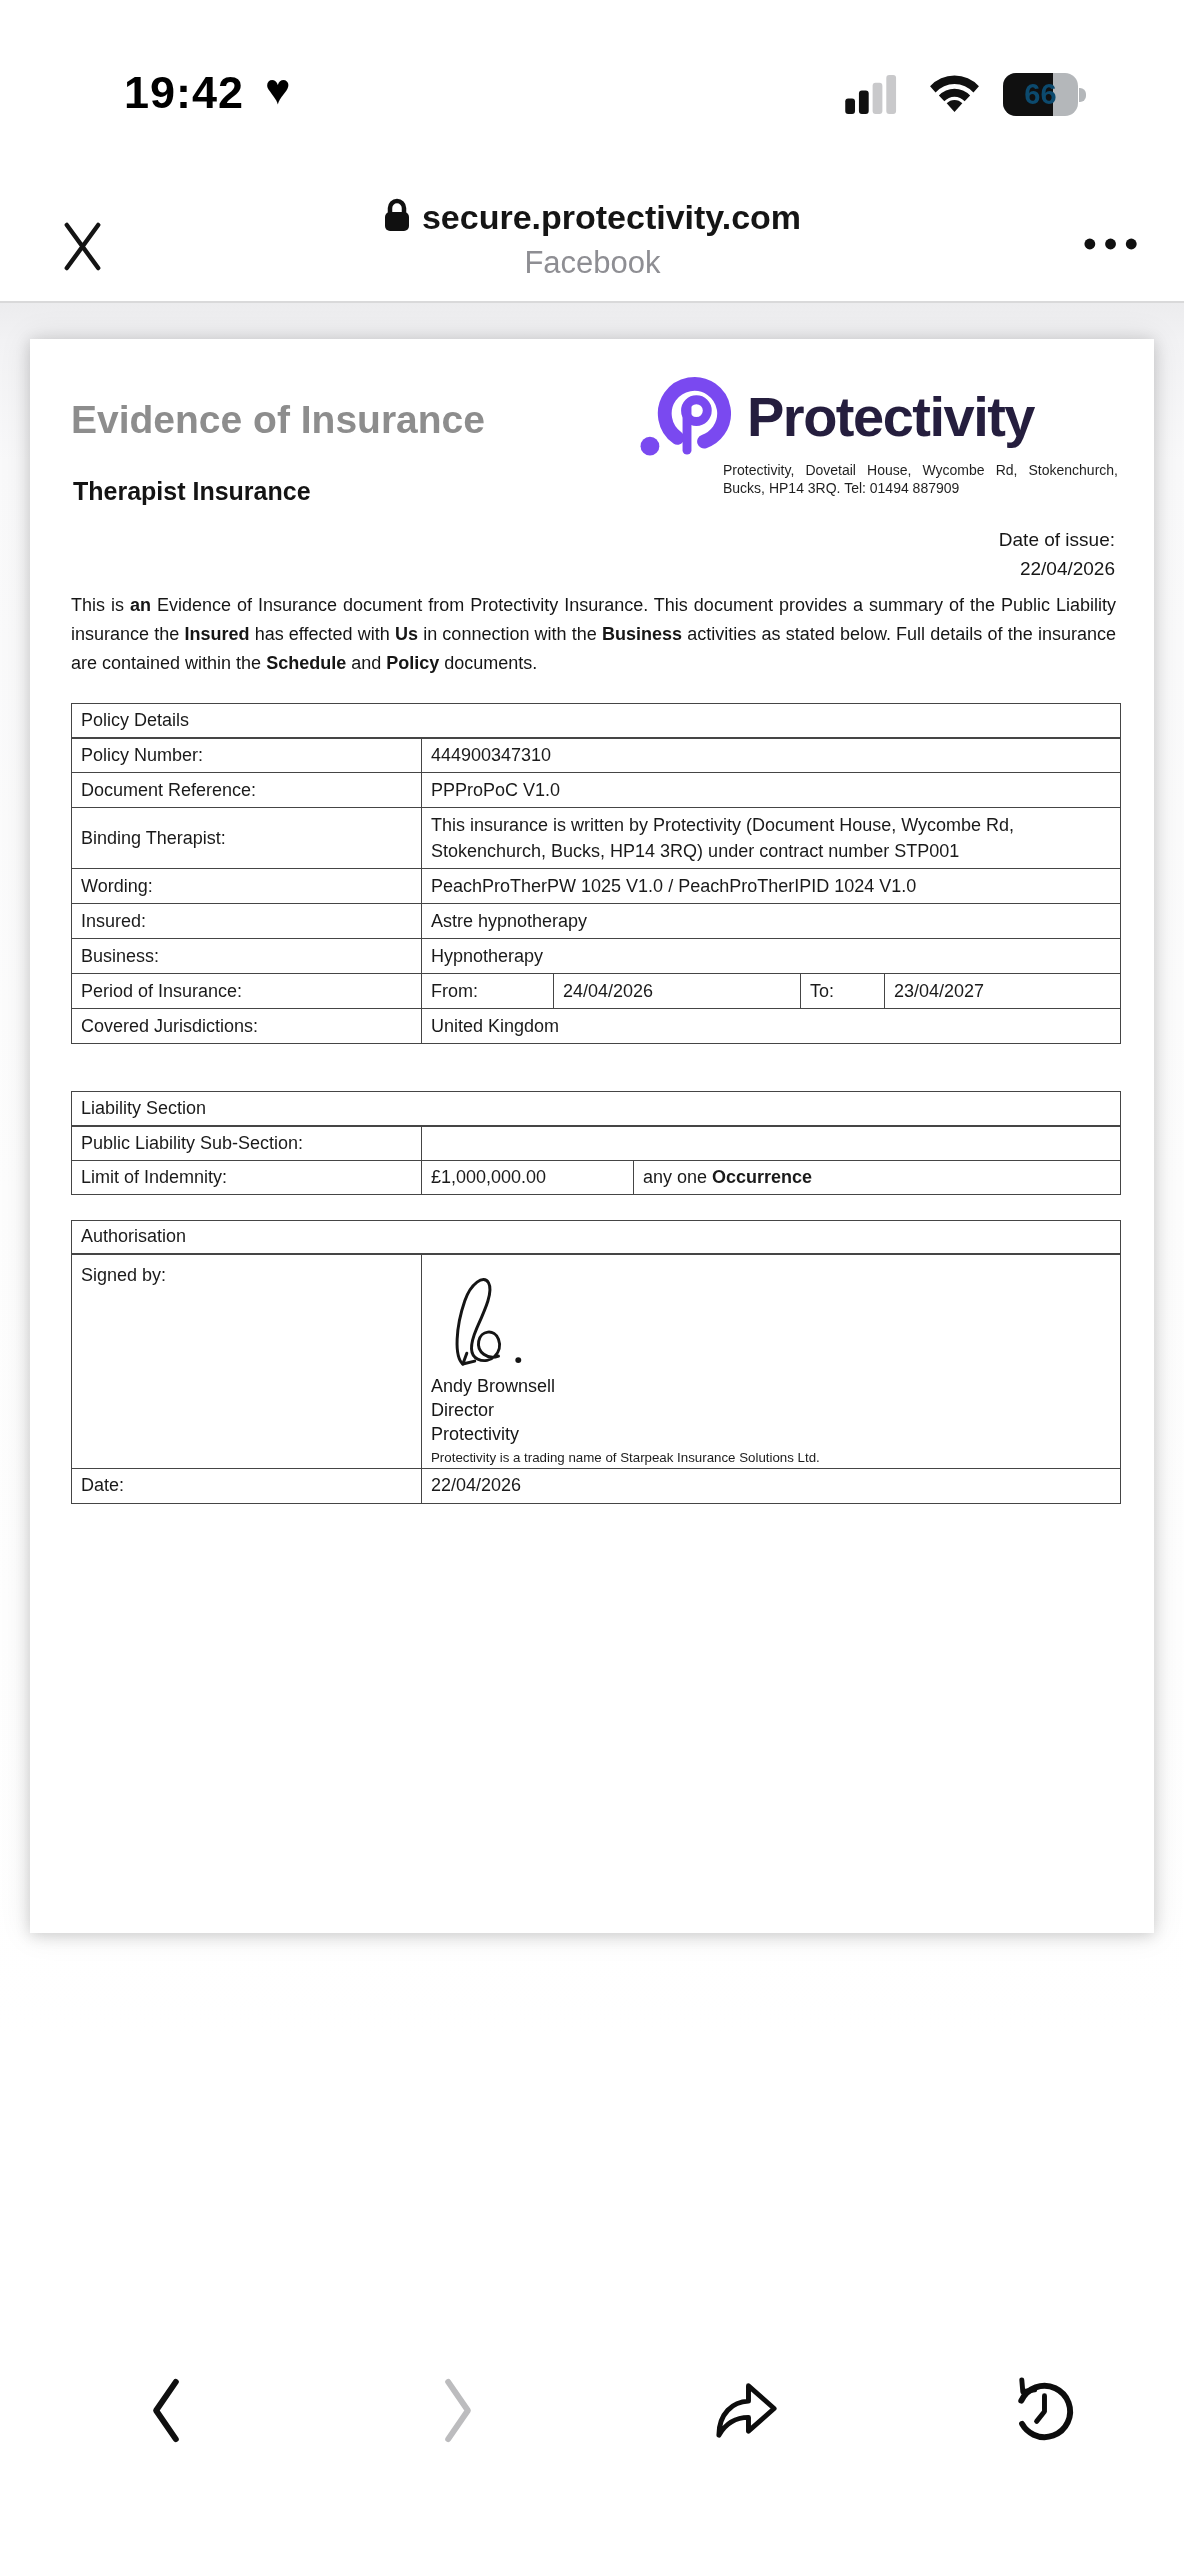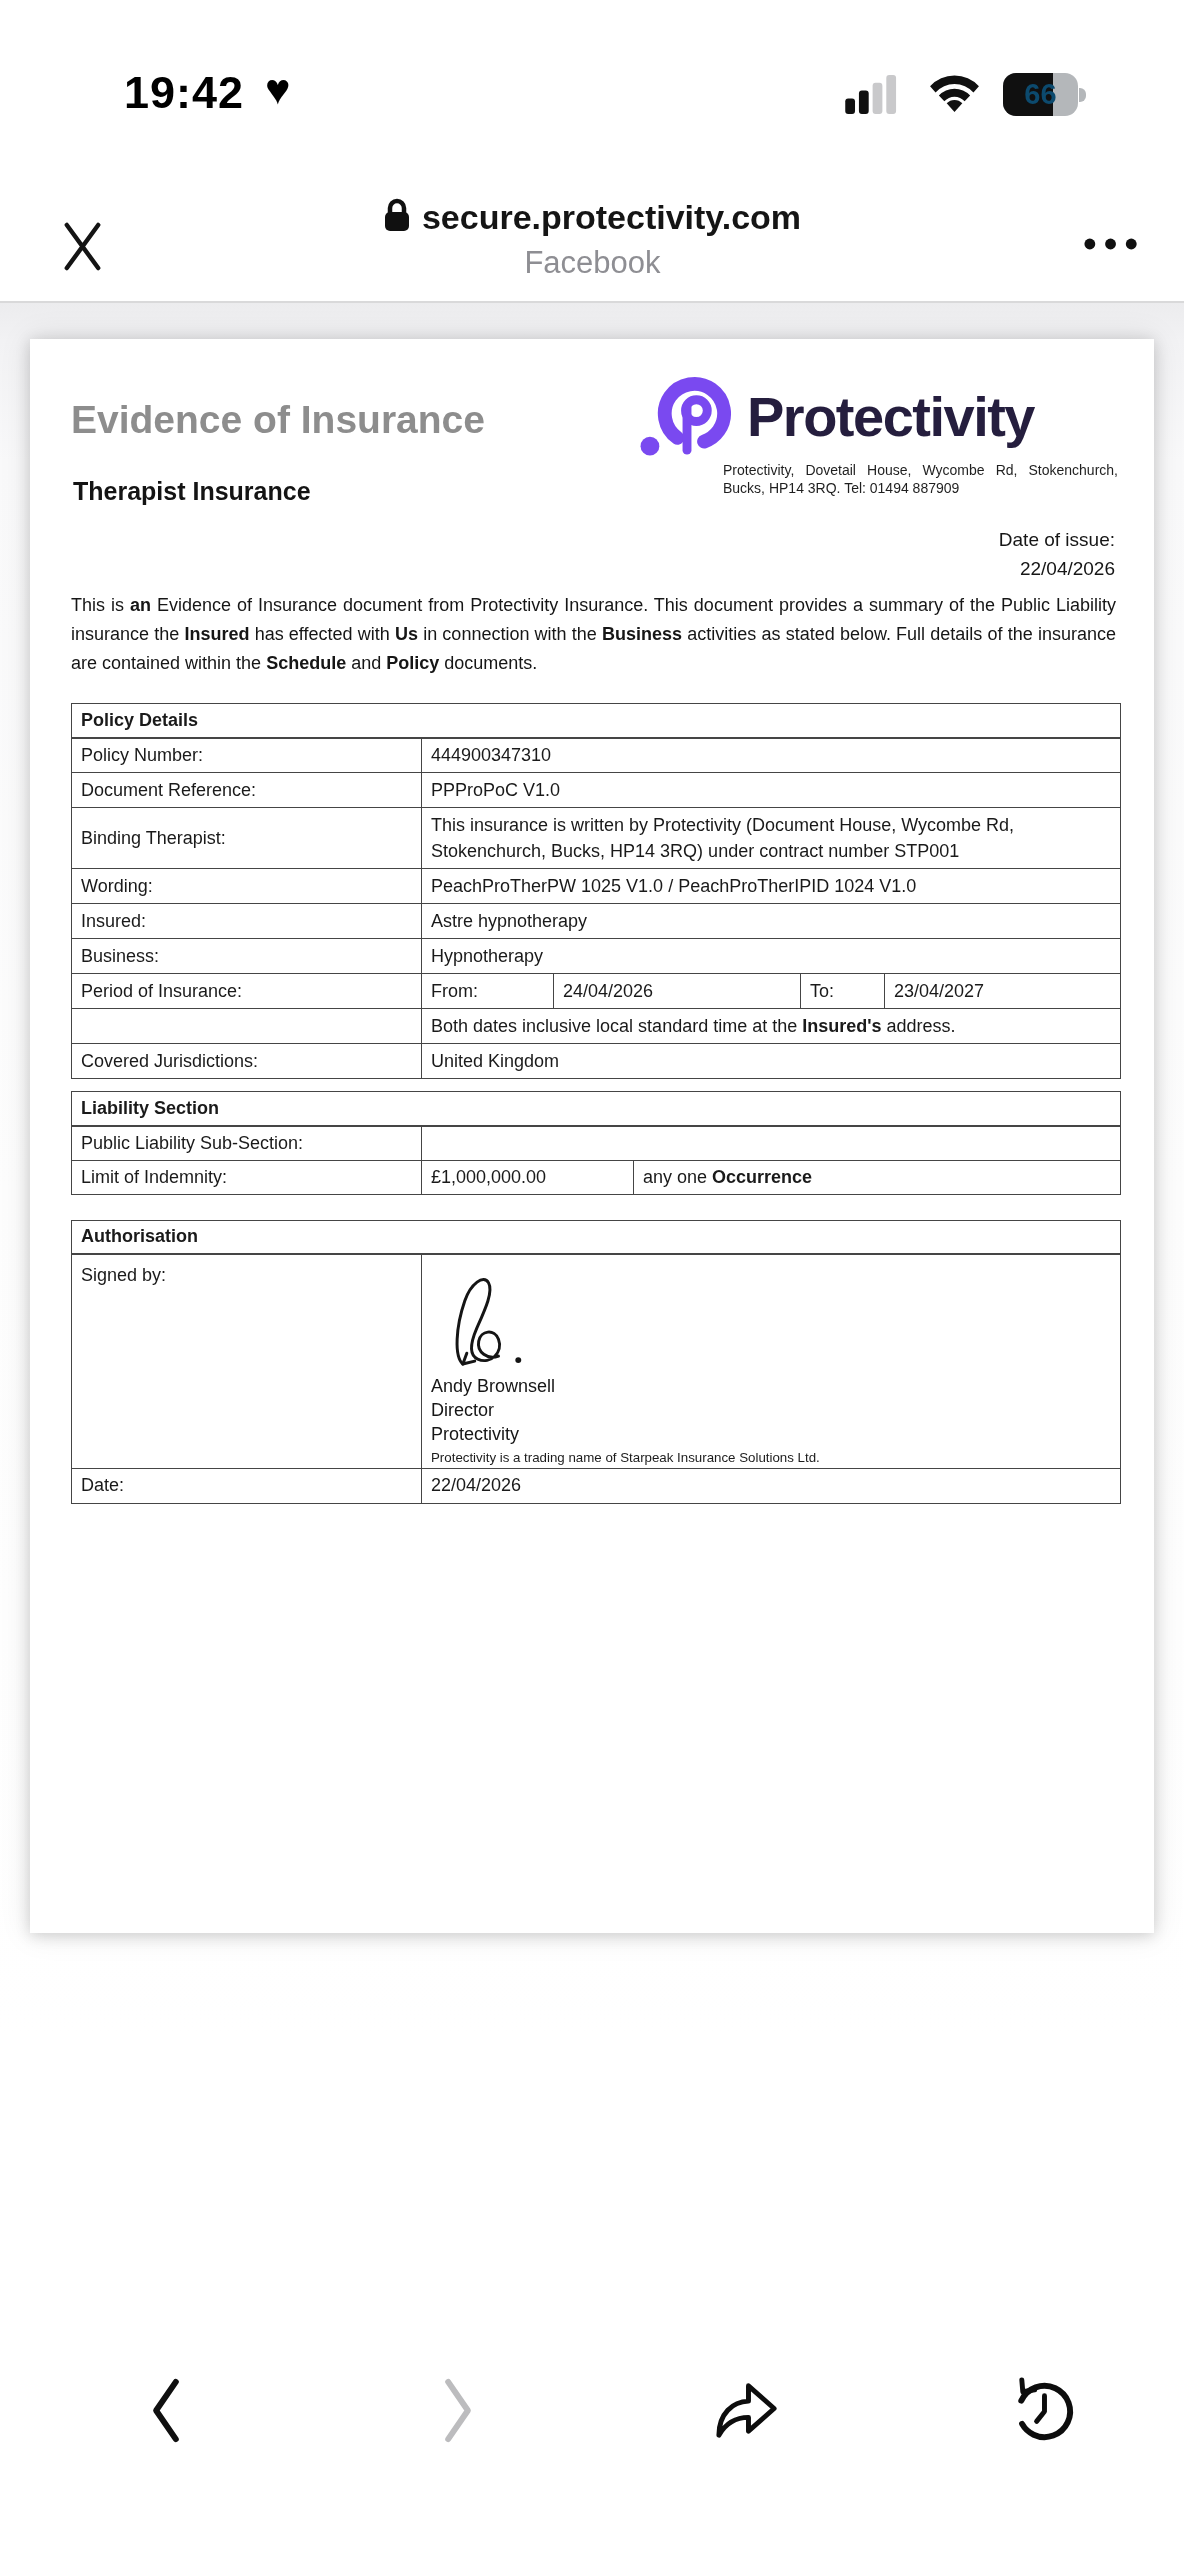--- a/index.html
+++ b/index.html
@@ -39,21 +39,21 @@
   .logo-icon{position:absolute;left:608px;top:36px;}
   .logo-word{position:absolute;left:717px;top:45px;font-size:56px;font-weight:800;letter-spacing:-1.5px;color:#251e3e;}
   .logo-addr{position:absolute;left:693px;top:122px;width:395px;font-size:14px;line-height:18px;
     text-align:justify;color:#1f1f1f;}
   .issue-block{position:absolute;right:39px;top:186px;text-align:right;font-size:19px;line-height:29px;color:#161616;}
   .intro{position:absolute;left:41px;top:252px;width:1045px;font-size:18px;line-height:29px;
     text-align:justify;color:#161616;}
   
   table.doc{border-collapse:collapse;table-layout:fixed;width:1049px;position:absolute;left:41px;}
   table.doc td{border:1px solid #454545;font-size:18px;color:#1a1a1a;padding:2px 8px 2px 9px;vertical-align:middle;}
-  table.doc td.hdr{font-weight:700;border-bottom-width:2px;}
+  table.doc td.hdr{font-weight:400;border-bottom-width:2px;}
   td.indent{padding-left:39px;}
   .t-policy{top:364px;}
   .t-liability{top:752px;}
   .t-auth{top:881px;}
   .sig-cell{vertical-align:top !important;padding-top:8px !important;}
   .lbl-top{vertical-align:top !important;padding-top:10px !important;}
   .sig-scribble{margin:6px 0 2px 16px;display:block;}
   .sig-name,.sig-role,.sig-co{font-size:18px;line-height:24px;color:#161616;}
   .sig-note{font-size:13.3px;line-height:17px;color:#1c1c1c;margin-top:3px;}
   b{font-weight:700;}
@@ -162,24 +162,20 @@
       <tr style="height:35px">
         <td>Business:</td>
         <td colspan="4">Hypnotherapy</td>
       </tr>
       <tr style="height:35px">
         <td>Period of Insurance:</td>
         <td>From:</td>
         <td>24/04/2026</td>
         <td>To:</td>
         <td>23/04/2027</td>
-      </tr>
-      <tr style="height:35px">
-        <td></td>
-        <td colspan="4"><span>Both dates inclusive local standard time at the </span><b>Insured's</b><span> address.</span></td>
       </tr>
       <tr style="height:35px">
         <td>Covered Jurisdictions:</td>
         <td colspan="4">United Kingdom</td>
       </tr>
     </tbody>
       </table>
 
     <table class="doc t-liability">
       <colgroup>

